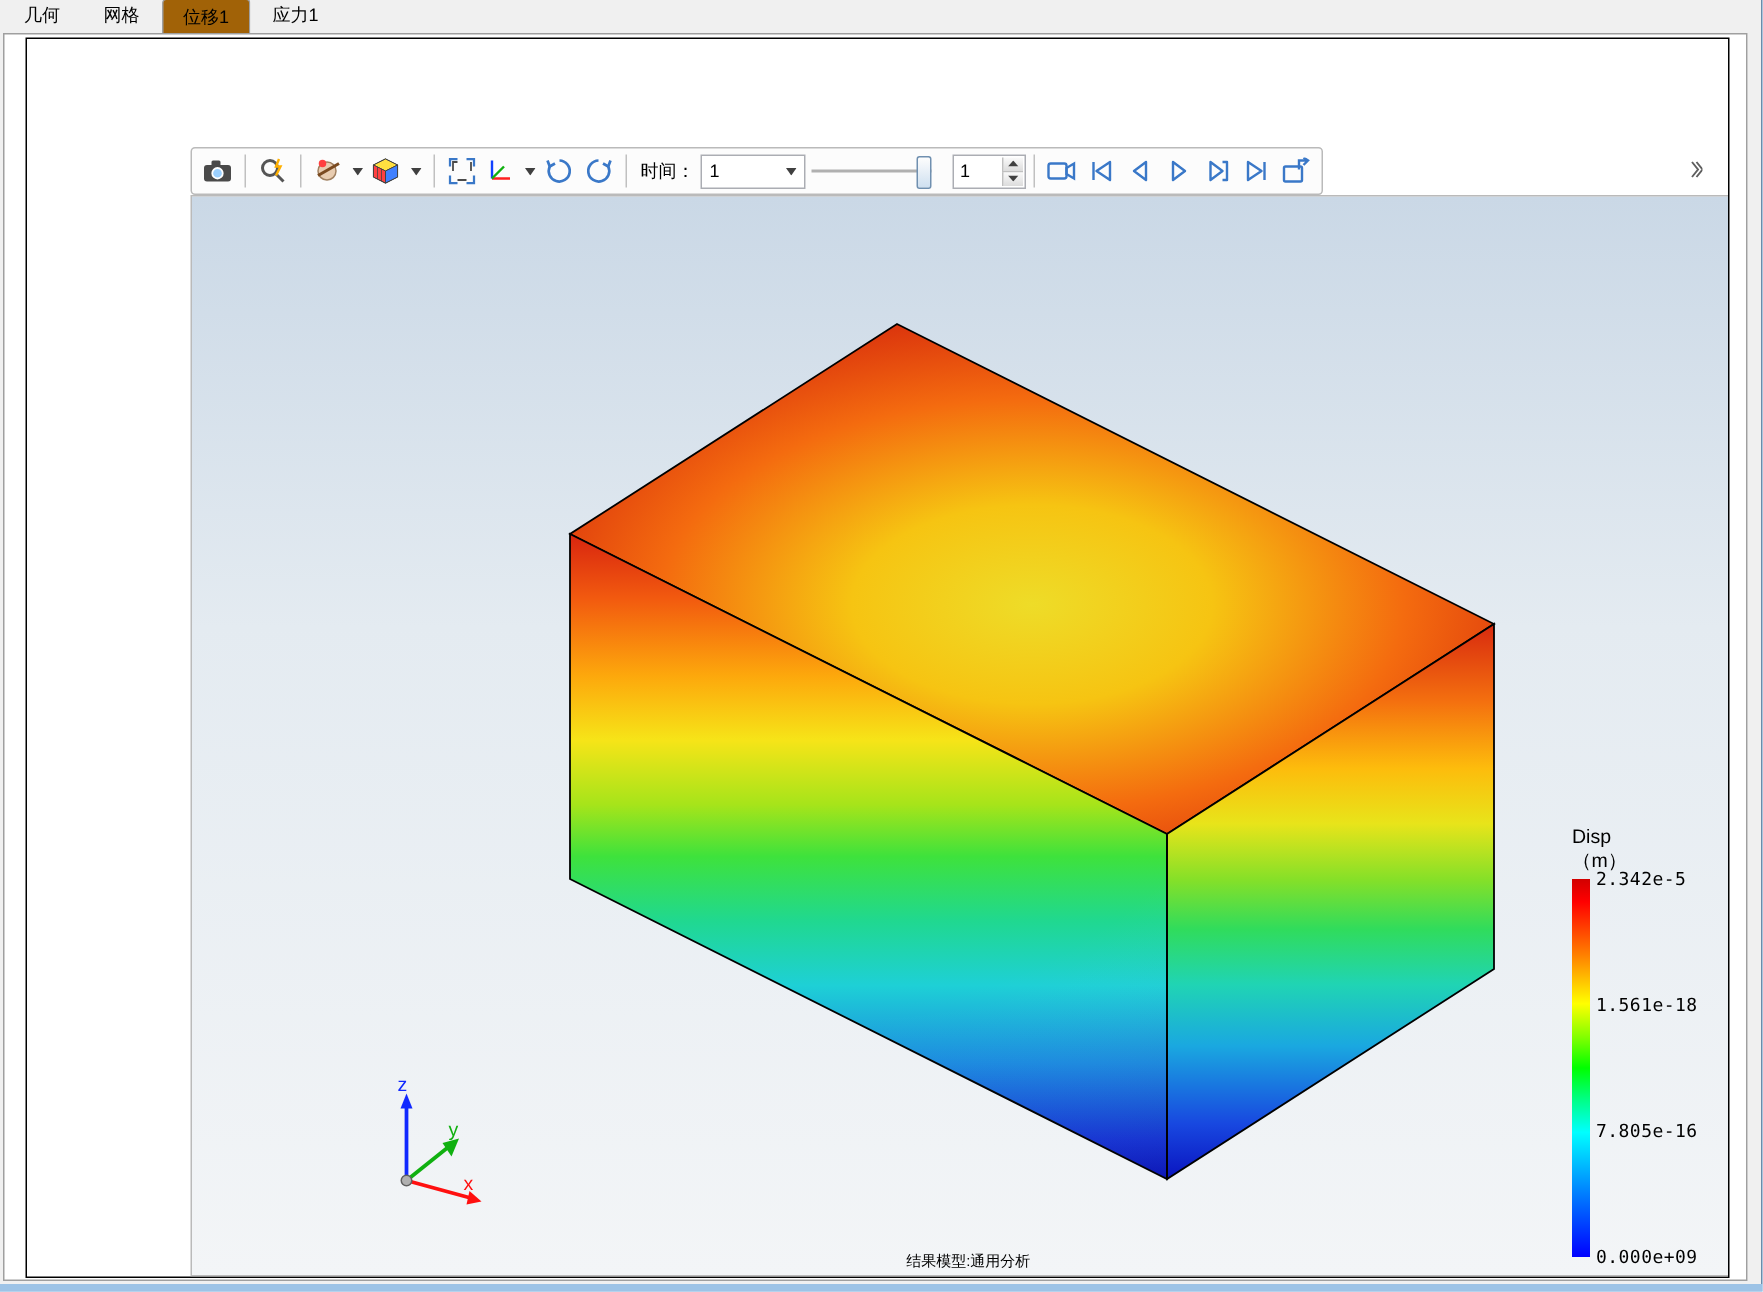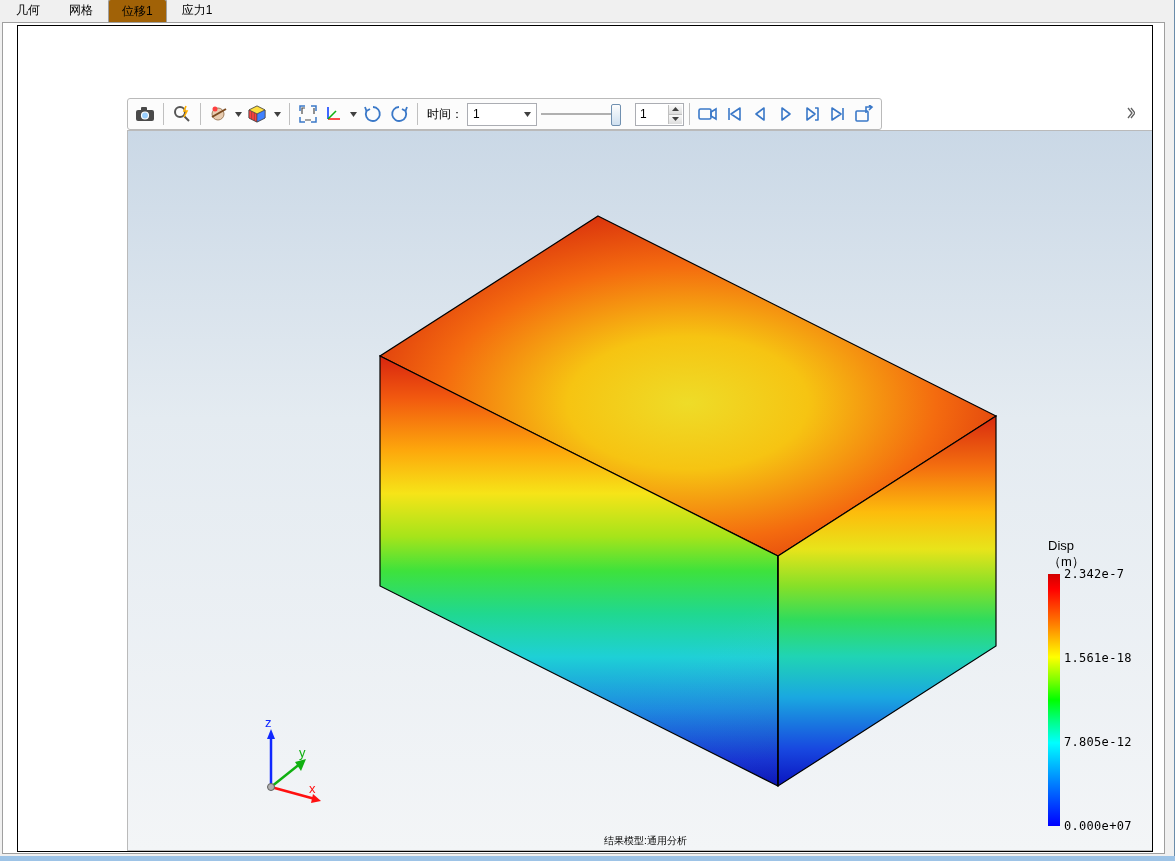--- a/index.html
+++ b/index.html
@@ -230,21 +230,21 @@
   }
   .triad-label {
     position: absolute;
     font-size: 13px;
     font-weight: normal;
   }
   
   .legend {
     position: absolute;
     right: 10px;
-    bottom: 24px;
+    bottom: 12px;
     width: 105px;
   }
   .legend-title {
     font-size: 13px;
     line-height: 1.25;
     color: #000;
     margin-bottom: 4px;
   }
   .legend-body {
     display: flex;
@@ -540,24 +540,24 @@
         </div>
 
         <div class="legend">
           <div class="legend-title">
             <span>Disp</span><br>
             <span>（m）</span>
           </div>
           <div class="legend-body">
             <div class="legend-bar"></div>
             <div class="legend-labels">
-              <span style="top:0%">2.342e-7</span>
+              <span style="top:0%">2.342e-5</span>
               <span style="top:33.3%">1.561e-18</span>
-              <span style="top:66.7%">7.805e-12</span>
-              <span style="top:100%">0.000e+07</span>
+              <span style="top:66.7%">7.805e-16</span>
+              <span style="top:100%">0.000e+09</span>
             </div>
           </div>
         </div>
 
         <div class="viewport-caption">结果模型:通用分析</div>
       </div>
     </div>
   </div>
 </div>
 

